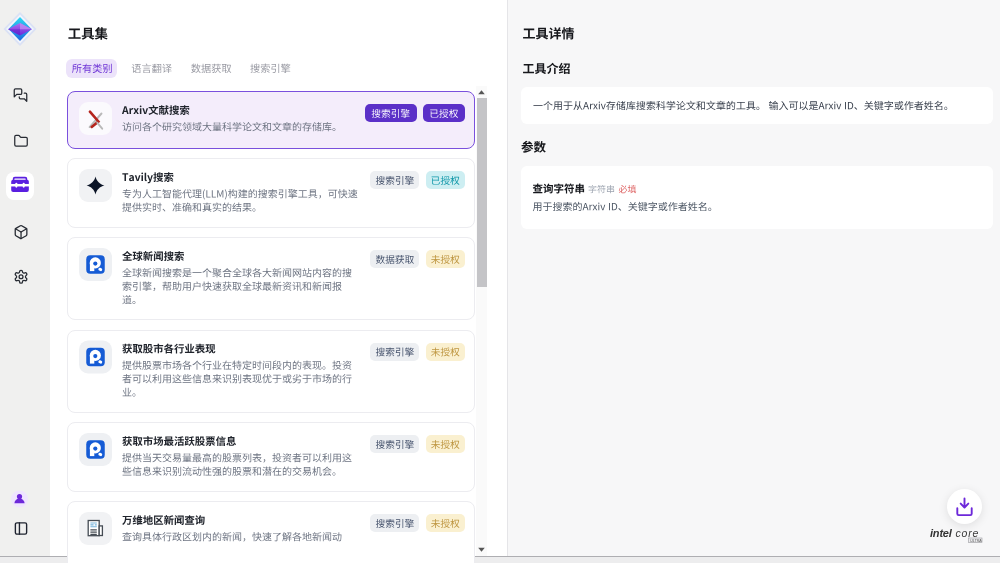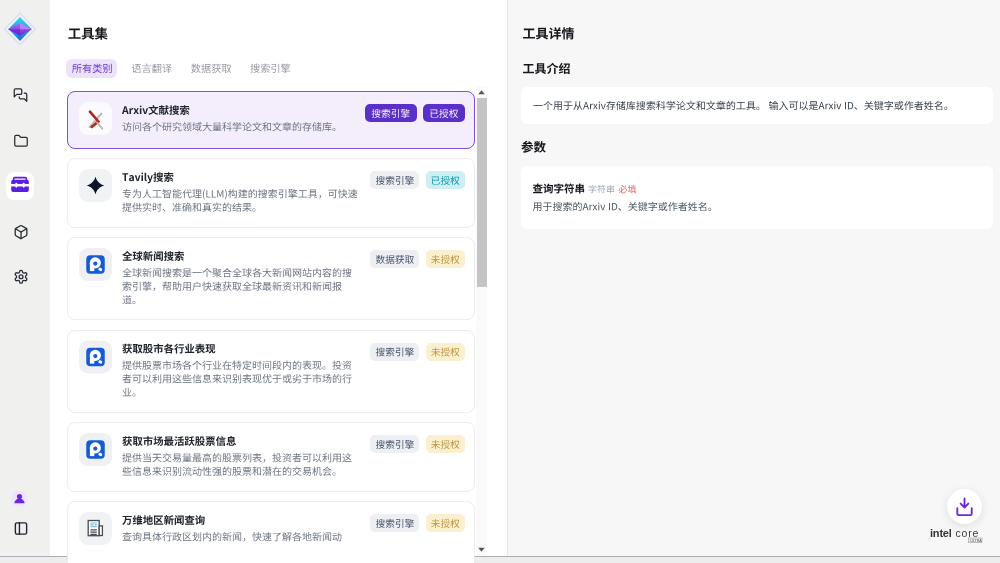--- a/index.html
+++ b/index.html
@@ -1,14 +1,14 @@
 <!DOCTYPE html>
 <html><head><meta charset="utf-8"><style>
 html,body{margin:0;padding:0;width:1000px;height:563px;overflow:hidden;background:#fff;font-family:"Liberation Sans",sans-serif;}
-#page{position:relative;width:1000px;height:563px;}
+#page{position:relative;width:1000px;height:563px;font-style:italic;}
 </style></head><body>
 <div id="page">
 <div style="position:absolute;left:0px;top:0px;width:50px;height:556px;background:#f0f0ef;"></div>
 <div style="position:absolute;left:50px;top:0px;width:457px;height:556px;background:#fff;"></div>
 <div style="position:absolute;left:507px;top:0px;width:493px;height:556px;background:#f7f7f8;border-left:1px solid #e5e5e8;box-sizing:border-box;"></div>
 <div style="position:absolute;left:0px;top:556px;width:1000px;height:7px;background:#ededee;border-top:1px solid #aeaeb2;box-sizing:border-box;"></div>
 <div style="position:absolute;left:66.3px;top:59px;width:51.2px;height:18.8px;background:#ece3fa;border-radius:6px;"></div>
 <div style="position:absolute;left:67px;top:91px;width:408px;height:57.5px;background:#f4edfb;border:1.5px solid #7a50dd;border-radius:8px;box-sizing:border-box;"></div>
 <div style="position:absolute;left:364.7px;top:104px;width:52px;height:18.2px;background:#5b30c8;border-radius:5px;"></div>
 <div style="position:absolute;left:422.7px;top:104px;width:42.3px;height:18.2px;background:#5b30c8;border-radius:5px;"></div>

